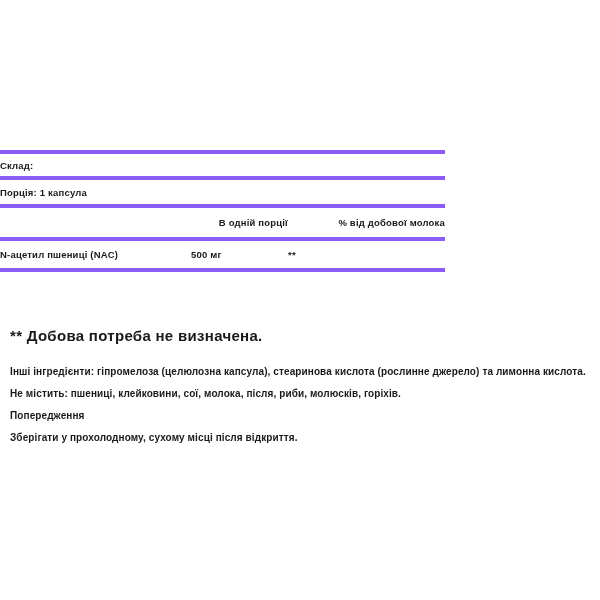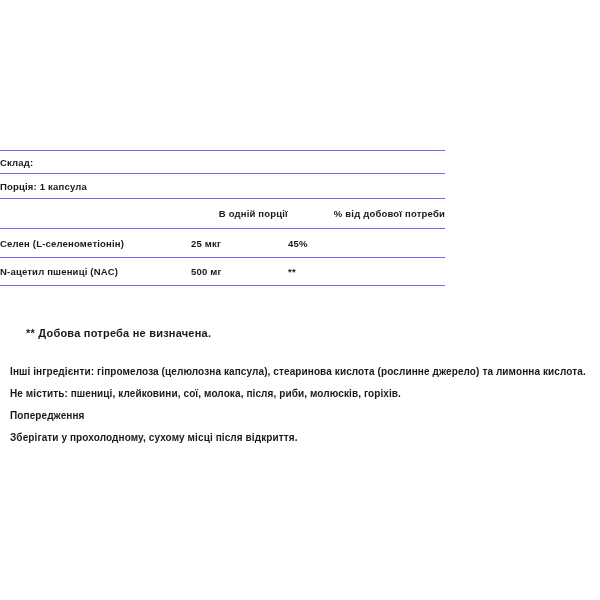--- a/index.html
+++ b/index.html
@@ -27,21 +27,21 @@
   
   .facts-table {
     position: absolute;
     left: 0;
     top: 150px;
     width: 445px;
     border-collapse: collapse;
     table-layout: fixed;
   }
   .facts-table tr {
-    border-top: 1px solid #8b5cf6;
+    border-top: 4px solid #8b5cf6;
   }
   .facts-table td {
     padding: 0;
     vertical-align: middle;
     font-size: 9.5px;
     letter-spacing: 0.02em;
   }
 
   .col-name  { width: 191px; }
   .col-amt   { width: 97px;  }
@@ -61,23 +61,23 @@
     font-weight: bold;
   }
   .hdr {
     font-weight: bold;
     font-size: 9.5px;
   }
 
   
   .footnote {
     position: absolute;
-    left: 26px;
+    left: 10px;
     top: 327px;
-    font-size: 11px;
+    font-size: 15px;
     font-weight: bold;
     letter-spacing: 0.02em;
   }
 
   .para {
     position: absolute;
     left: 10px;
     font-size: 10px;
     font-weight: bold;
     letter-spacing: 0.01em;
@@ -103,28 +103,23 @@
 
       <tr class="row-serving">
         <td class="col-name cell-pad-name bold">Порція: 1 капсула</td>
         <td class="col-amt"></td>
         <td class="col-dv"></td>
       </tr>
 
       <tr class="row-header">
         <td class="col-name cell-pad-name hdr"></td>
         <td class="col-amt hdr">В одній порції</td>
-        <td class="col-dv hdr">% від добової потреби</td>
+        <td class="col-dv hdr">% від добової молока</td>
       </tr>
 
-      <tr class="row-nutrient">
-        <td class="col-name cell-pad-name bold">Селен (L-селенометіонін)</td>
-        <td class="col-amt bold">25 мкг</td>
-        <td class="col-dv bold">45%</td>
-      </tr>
 
 
       <tr class="row-last">
         <td class="col-name cell-pad-name bold">N-ацетил пшениці (NAC)</td>
         <td class="col-amt bold">500 мг</td>
         <td class="col-dv bold">**</td>
       </tr>
 
       <tr class="row-last" style="height:0">
         <td class="col-name" style="height:0"></td>

